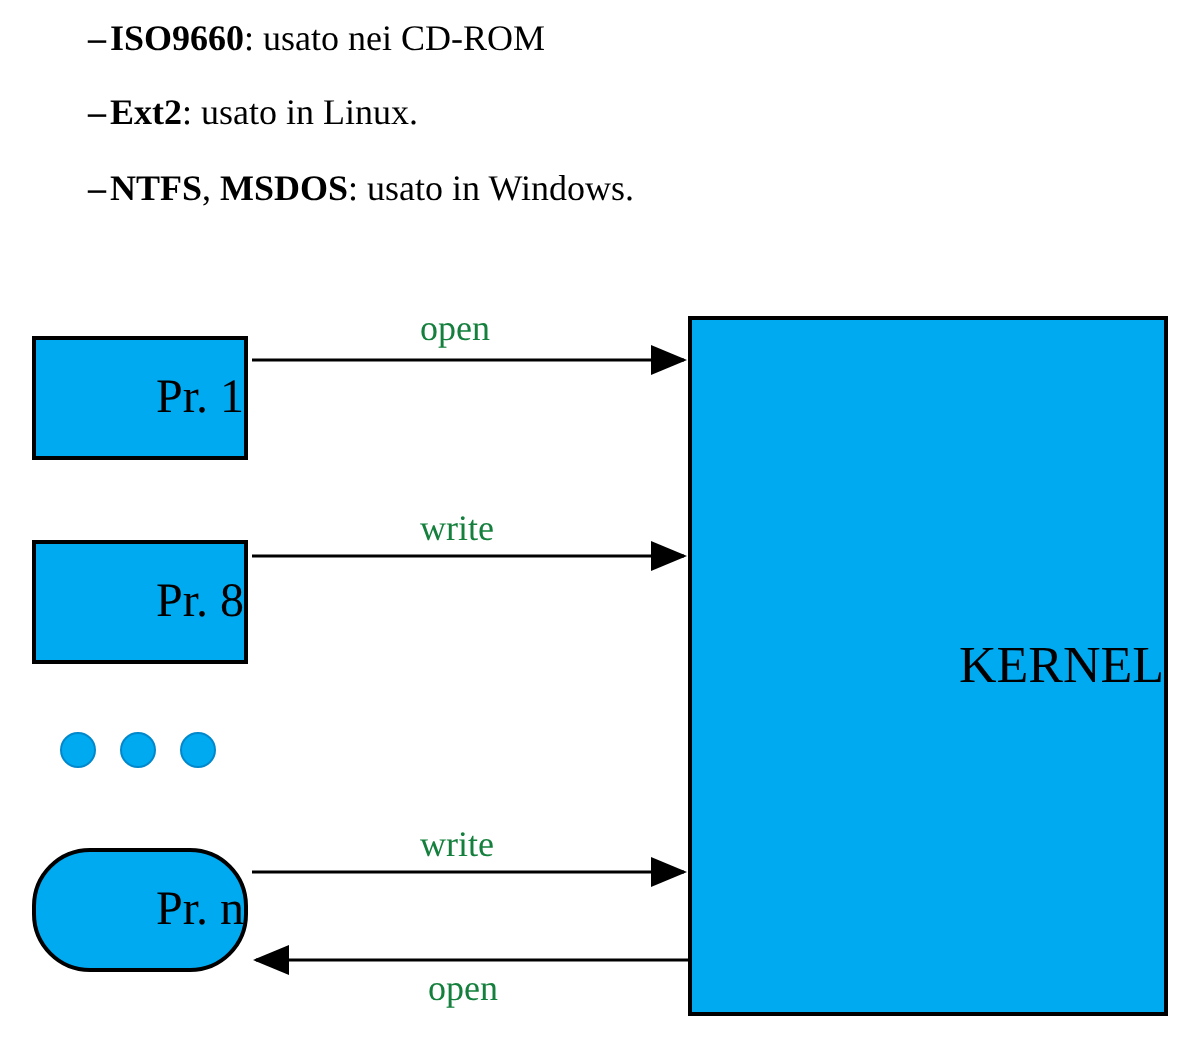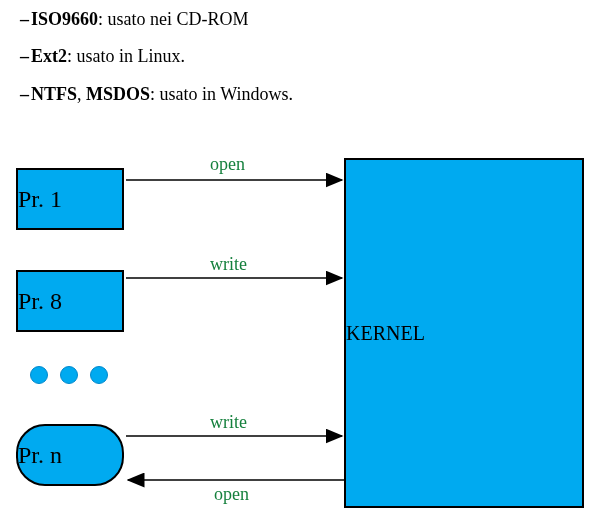--- a/index.html
+++ b/index.html
@@ -9,20 +9,21 @@
     width: 600px;
     height: 523px;
     font-family: "Times New Roman", serif;
     background: #fff;
     position: relative;
   }
   .page {
     width: 512px;
     height: 523px;
     position: relative;
+    padding-left: 24px;
   }
   .list {
     padding: 8px 20px 0 20px;
   }
   .list-item {
     font-size: 18px;
     line-height: 1.3;
     margin-bottom: 14px;
     color: #000;
   }
@@ -37,25 +38,25 @@
     top: 148px;
     width: 580px;
     height: 370px;
   }
   .box {
     position: absolute;
     background: #00aaf0;
     border: 2px solid #000;
     display: flex;
     align-items: center;
-    justify-content: flex-start;
+    justify-content: flex-end;
     font-size: 24px;
   }
   .kernel {
-    font-size: 20px;
+    font-size: 26px;
   }
   .dots {
     position: absolute;
     display: flex;
     gap: 12px;
   }
   .dot {
     width: 18px;
     height: 18px;
     border-radius: 50%;

